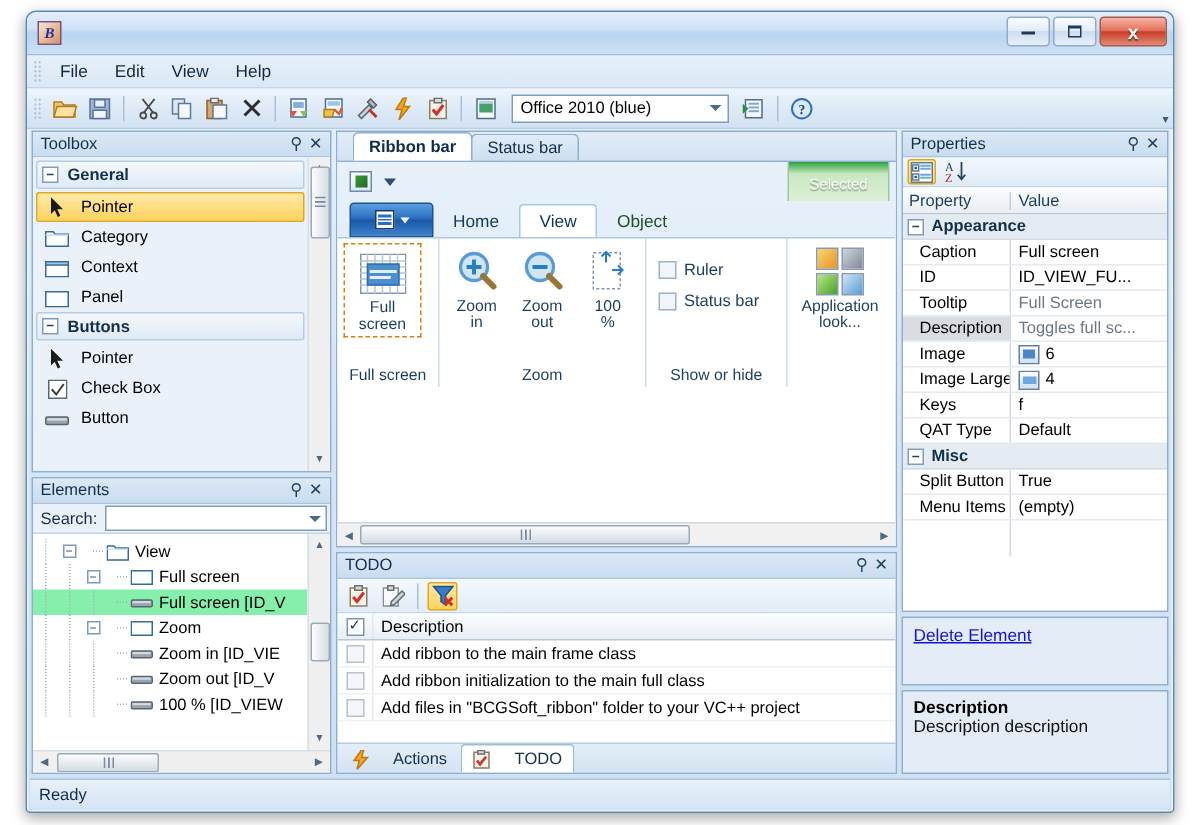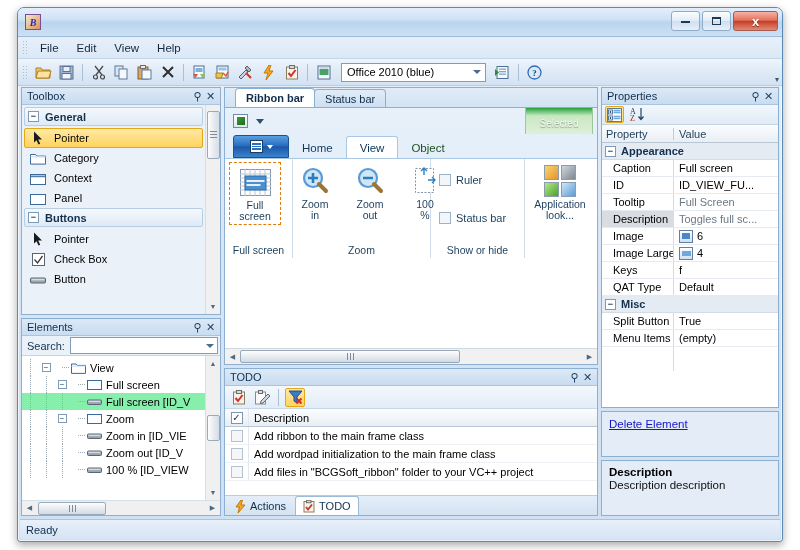--- a/index.html
+++ b/index.html
@@ -340,21 +340,21 @@
   .rpanel {
     display: flex; flex-direction: column; position: relative;
     border-right: 1px solid #cfdcea;
     padding: 3px 4px 0 4px;
   }
   .rpanel-caption {
     height: 14px; font-size: 10.5px; color: #1b3e5e;
     display: flex; align-items: center; justify-content: center;
     position: absolute; bottom: 1px; left: 0; right: 0;
   }
-  .rpanel-content { flex: 1; display: flex; align-items: flex-start; gap: 19px; padding-bottom: 14px; }
+  .rpanel-content { flex: 1; display: flex; align-items: flex-start; gap: 2px; padding-bottom: 14px; }
   .rbtn-lg {
     width: 52px; display: flex; flex-direction: column; align-items: center;
     padding: 3px 2px 2px;
   }
   .rbtn-lg.selected { border: 1px dashed #e07b10; background: #fff; }
   .rbtn-img { width: 32px; height: 32px; display: flex; align-items: center; justify-content: center; }
   .rbtn-txt { font-size: 10.5px; color: #1b3e5e; text-align: center; line-height: 11px; margin-top: 2px; }
   .rchk-row { display: flex; align-items: center; gap: 5px; height: 19px; padding-left: 4px; }
   .rchk {
     width: 12px; height: 12px; border: 1px solid #9ab3c9; background: #f2f6fa;
@@ -407,21 +407,21 @@
   }
   .todo-cb.empty { background: #f4f6f9; border-color: #b5c2cf; }
   .todo-desc { padding-left: 5px; color: #000; }
   .bottom-tabs {
     height: 20px; display: flex; align-items: flex-end; gap: 2px;
     background: linear-gradient(180deg,#e4eef9 0%, #d4e3f2 100%);
     border-top: 1px solid #b7cde0; padding-left: 3px;
     flex: 0 0 auto;
   }
   .btab {
-    height: 18px; padding: 0 7px; display: flex; align-items: center; gap: 4px;
+    height: 18px; padding: 0 7px; display: flex; align-items: center; gap: 16px;
     font-size: 11px; color: #12304e; justify-content: center;
   }
   .btab.active {
     background: #fff; border: 1px solid #9dbcd8; border-bottom: none;
     border-radius: 3px 3px 0 0; height: 19px;
   }
 
   
   #right-col { width: 178px; display: flex; flex-direction: column; gap: 3px; }
   #properties { flex: 1; display: flex; flex-direction: column; }
@@ -1065,21 +1065,21 @@
             <div class="todo-row">
               <span class="todo-cb-cell">
                 <span class="todo-cb empty"></span>
               </span>
               <span class="todo-desc">Add ribbon to the main frame class</span>
             </div>
             <div class="todo-row">
               <span class="todo-cb-cell">
                 <span class="todo-cb empty"></span>
               </span>
-              <span class="todo-desc">Add wordpad initialization to the main frame class</span>
+              <span class="todo-desc">Add ribbon initialization to the main full class</span>
             </div>
             <div class="todo-row">
               <span class="todo-cb-cell">
                 <span class="todo-cb empty"></span>
               </span>
               <span class="todo-desc">Add files in "BCGSoft_ribbon" folder to your VC++ project</span>
             </div>
           </div>
 
           <div class="bottom-tabs">

